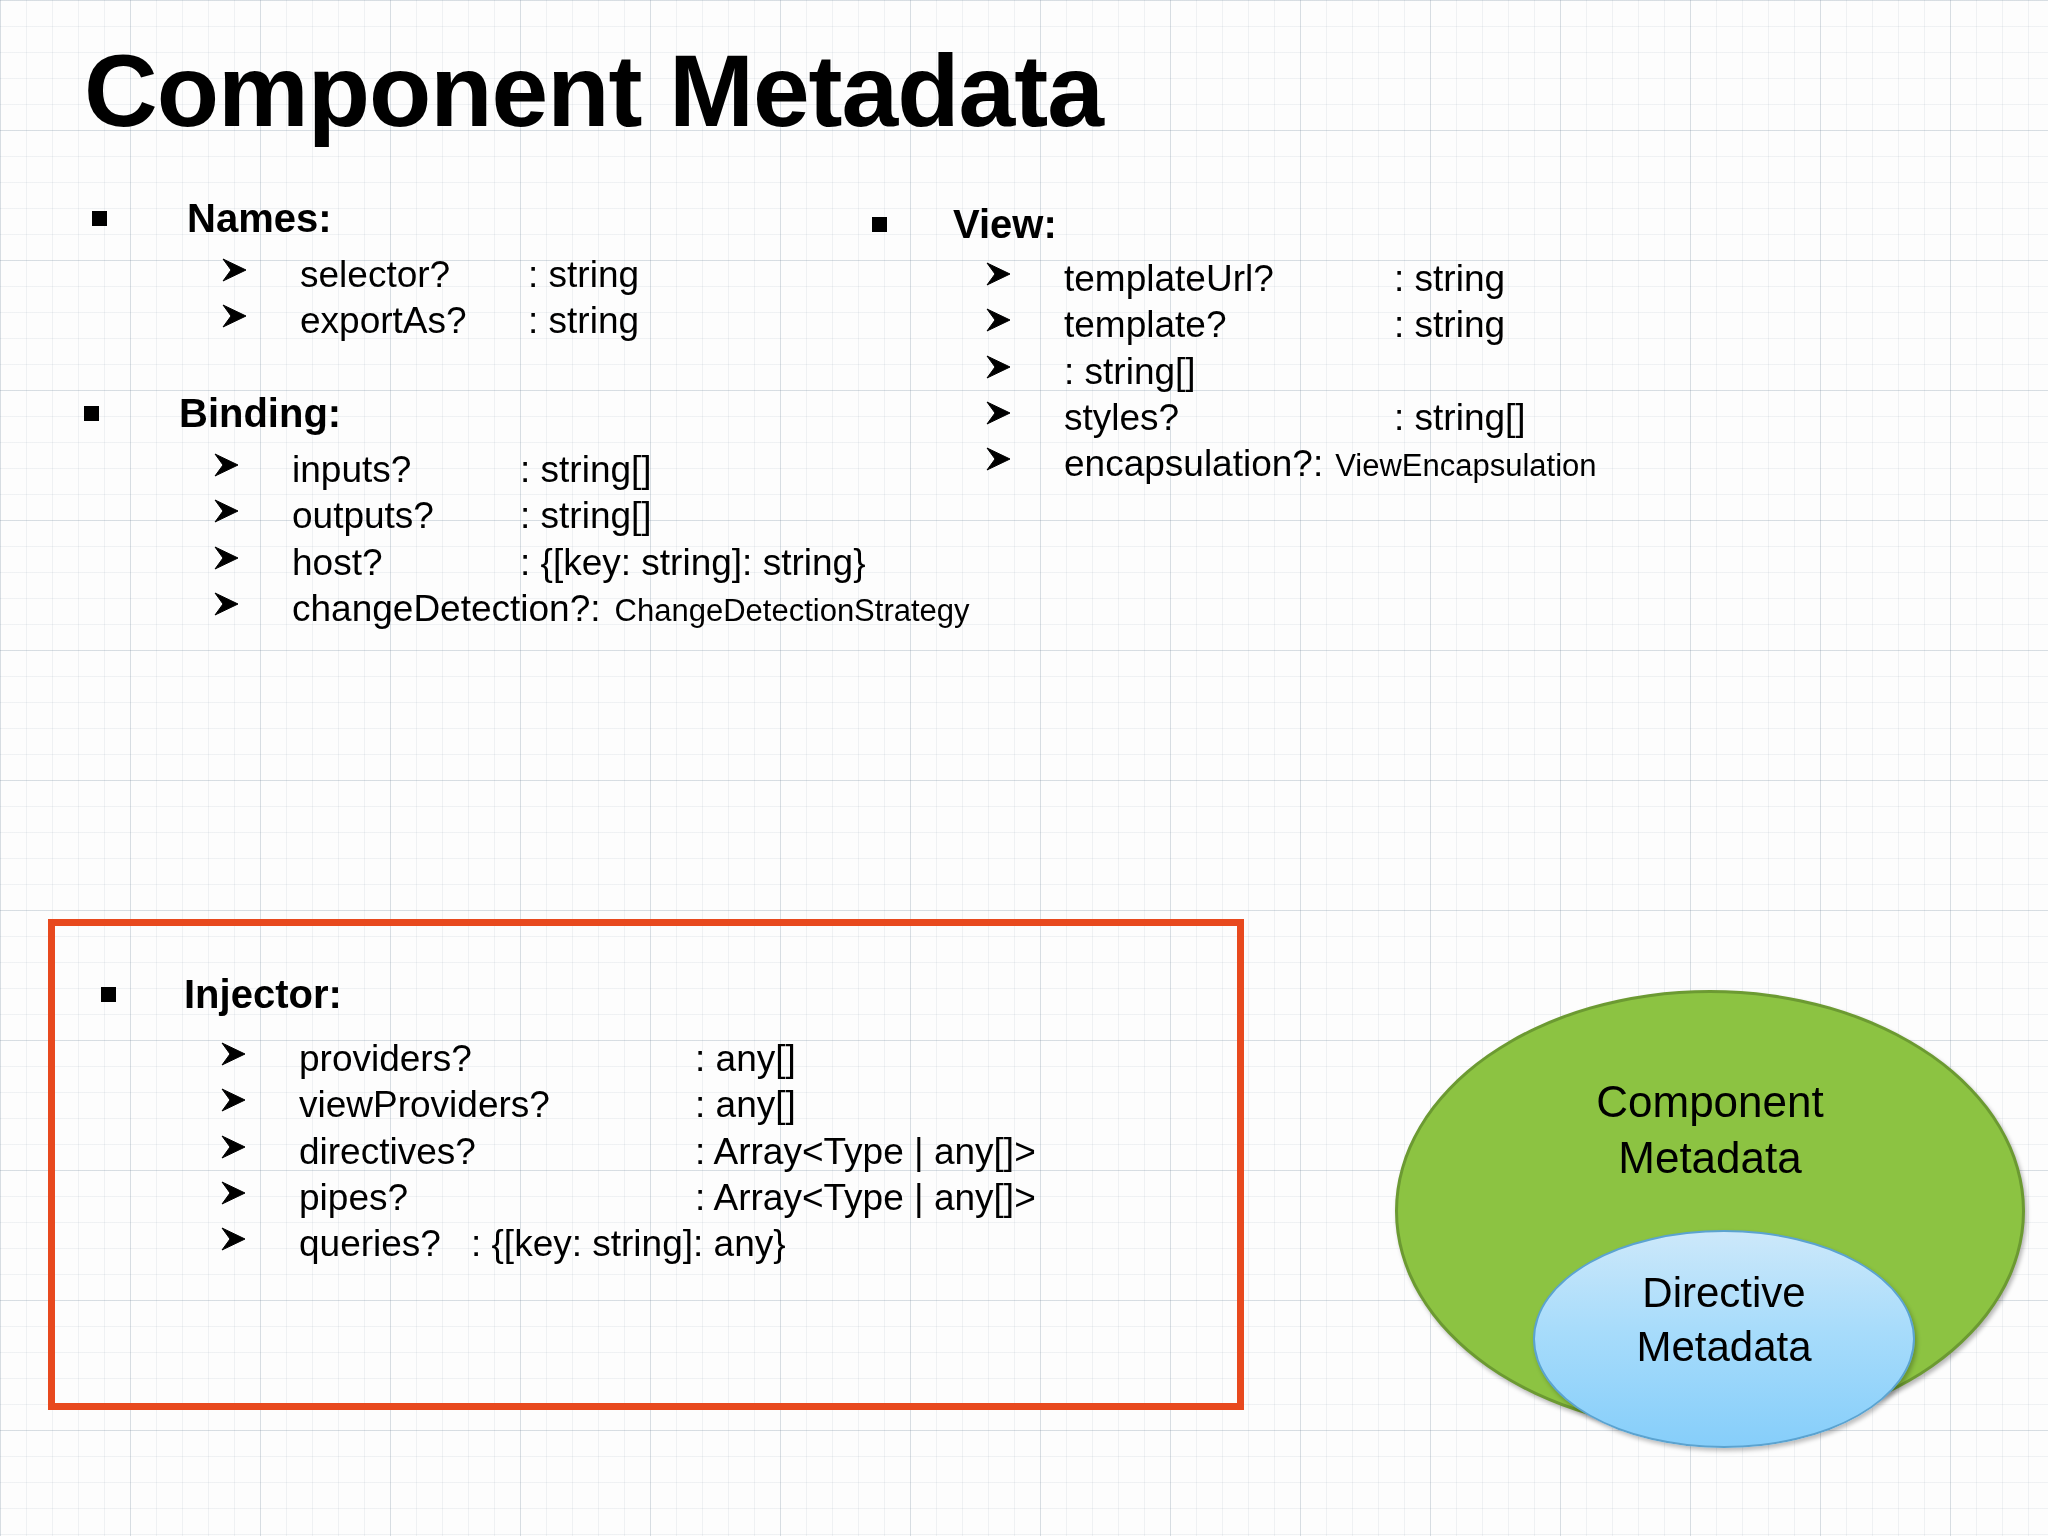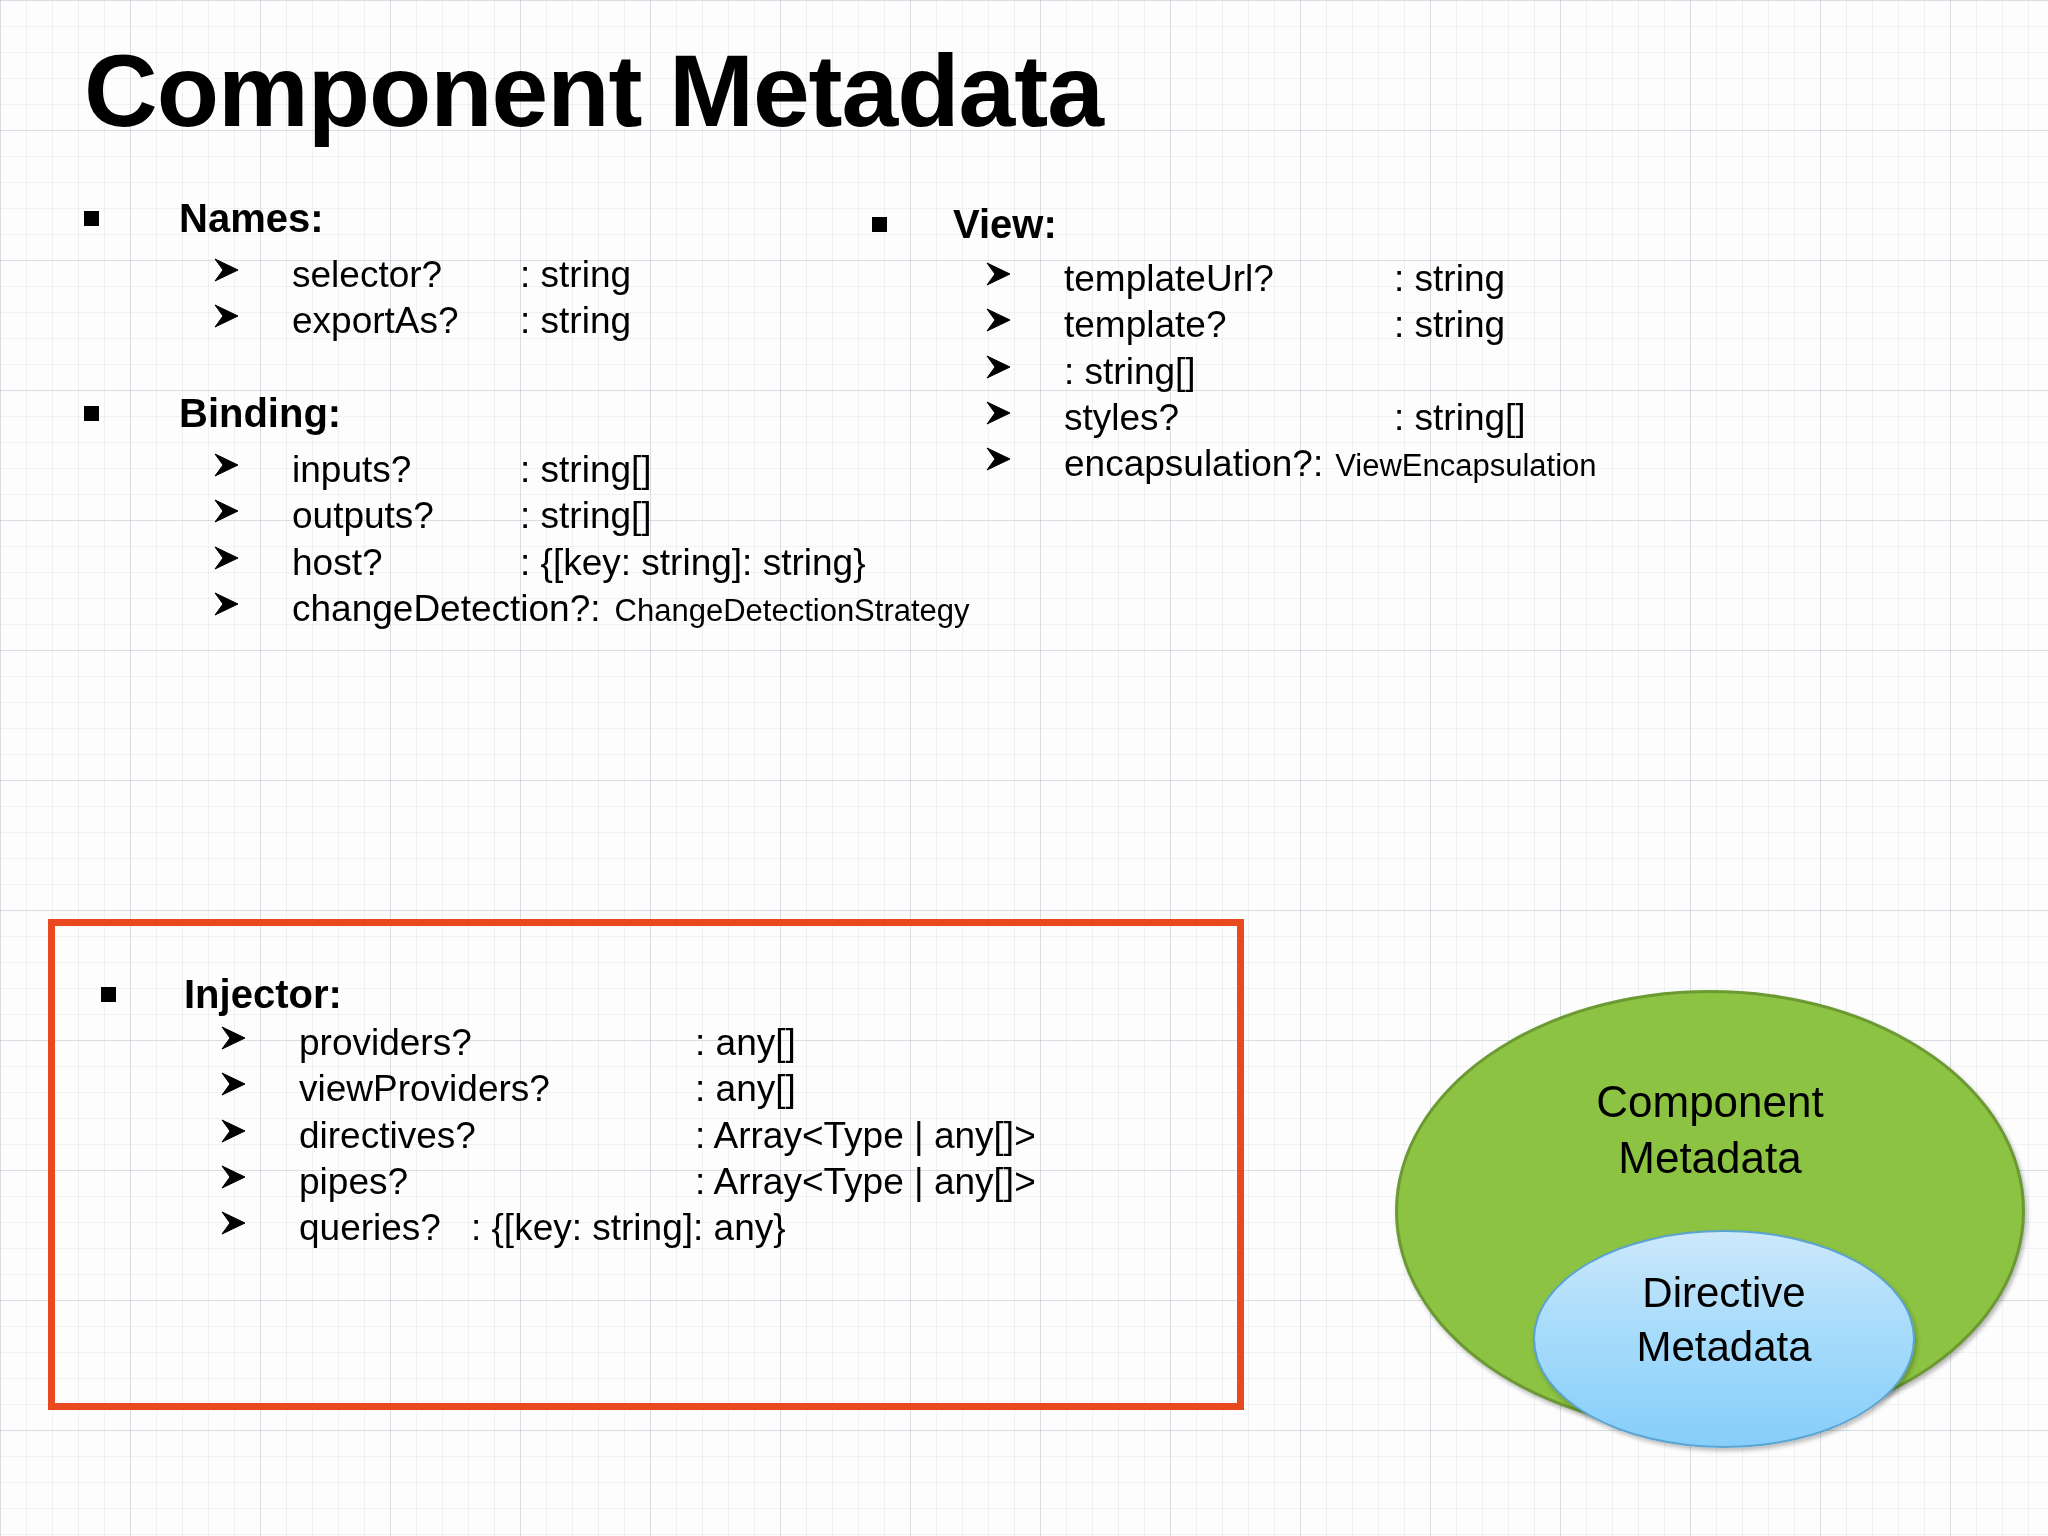--- a/index.html
+++ b/index.html
@@ -86,21 +86,21 @@
     margin-right: 46px;
     position: relative;
     top: -2px;
   }
   .arrow svg { display: block; }
   .item-name { flex: 0 0 auto; }
   .item-type { flex: 0 0 auto; }
   .item-type.small { font-size: 31px; text-align: right; }
 
   
-  #sec-names { left: 84px; top: 196px; }
+  #sec-names { left: 92px; top: 196px; }
   #sec-names .items { margin-top: 12px; margin-left: 128px; }
   #sec-names .item-name { width: 228px; }
 
   
   #sec-binding { left: 84px; top: 391px; }
   #sec-binding .items { margin-top: 12px; margin-left: 128px; }
   #sec-binding .item-name { width: 228px; }
 
   
   #sec-view { left: 872px; top: 202px; }
@@ -113,21 +113,21 @@
     position: absolute;
     left: 48px;
     top: 919px;
     width: 1196px;
     height: 491px;
     border: 7px solid #E8491E;
     box-sizing: border-box;
   }
   #sec-injector { left: 46px; top: 46px; }
   #sec-injector .sq-bullet { margin-right: 68px; }
-  #sec-injector .items { margin-top: 4px; margin-left: 118px; }
+  #sec-injector .items { margin-top: 20px; margin-left: 118px; }
   #sec-injector .item-name { width: 396px; }
 
   
   #venn {
     position: absolute;
     left: 1380px;
     top: 990px;
     width: 630px;
     height: 460px;
     margin-left: 15px;

